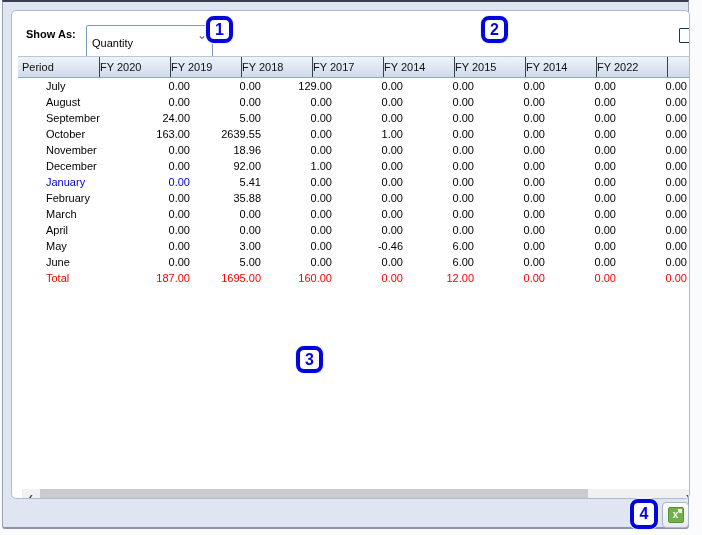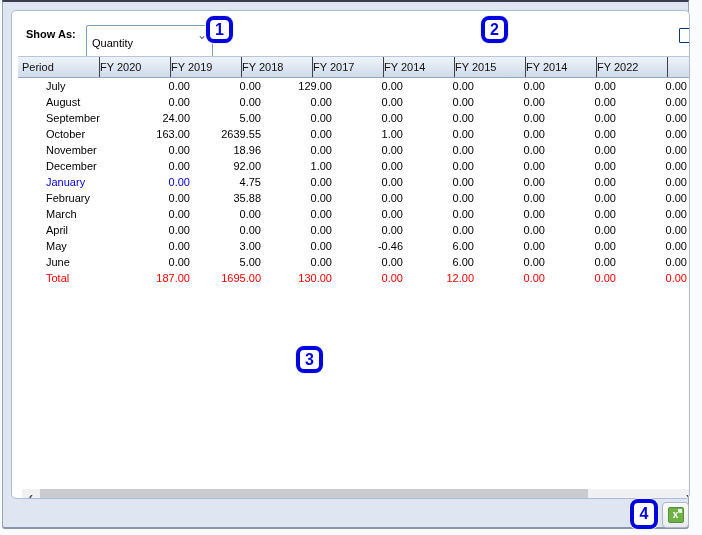--- a/index.html
+++ b/index.html
@@ -171,21 +171,21 @@
             <div class="cell-val">1.00</div>
             <div class="cell-val">0.00</div>
             <div class="cell-val">0.00</div>
             <div class="cell-val">0.00</div>
             <div class="cell-val">0.00</div>
             <div class="cell-val">0.00</div>
           </div>
           <div class="row">
             <div class="cell-label" style="color: rgb(0, 0, 205);">January</div>
             <div class="cell-val" style="color: rgb(0, 0, 205);">0.00</div>
-            <div class="cell-val">4.75</div>
+            <div class="cell-val">5.41</div>
             <div class="cell-val">0.00</div>
             <div class="cell-val">0.00</div>
             <div class="cell-val">0.00</div>
             <div class="cell-val">0.00</div>
             <div class="cell-val">0.00</div>
             <div class="cell-val">0.00</div>
           </div>
           <div class="row">
             <div class="cell-label">February</div>
             <div class="cell-val">0.00</div>
@@ -238,21 +238,21 @@
             <div class="cell-val">0.00</div>
             <div class="cell-val">6.00</div>
             <div class="cell-val">0.00</div>
             <div class="cell-val">0.00</div>
             <div class="cell-val">0.00</div>
           </div>
           <div class="row">
             <div class="cell-label" style="color: rgb(245, 0, 0);">Total</div>
             <div class="cell-val" style="color: rgb(245, 0, 0);">187.00</div>
             <div class="cell-val" style="color: rgb(245, 0, 0);">1695.00</div>
-            <div class="cell-val" style="color: rgb(245, 0, 0);">130.00</div>
+            <div class="cell-val" style="color: rgb(245, 0, 0);">160.00</div>
             <div class="cell-val" style="color: rgb(245, 0, 0);">0.00</div>
             <div class="cell-val" style="color: rgb(245, 0, 0);">12.00</div>
             <div class="cell-val" style="color: rgb(245, 0, 0);">0.00</div>
             <div class="cell-val" style="color: rgb(245, 0, 0);">0.00</div>
             <div class="cell-val" style="color: rgb(245, 0, 0);">0.00</div>
           </div>
         </div>
     </div>
 
     <div class="hscroll">

